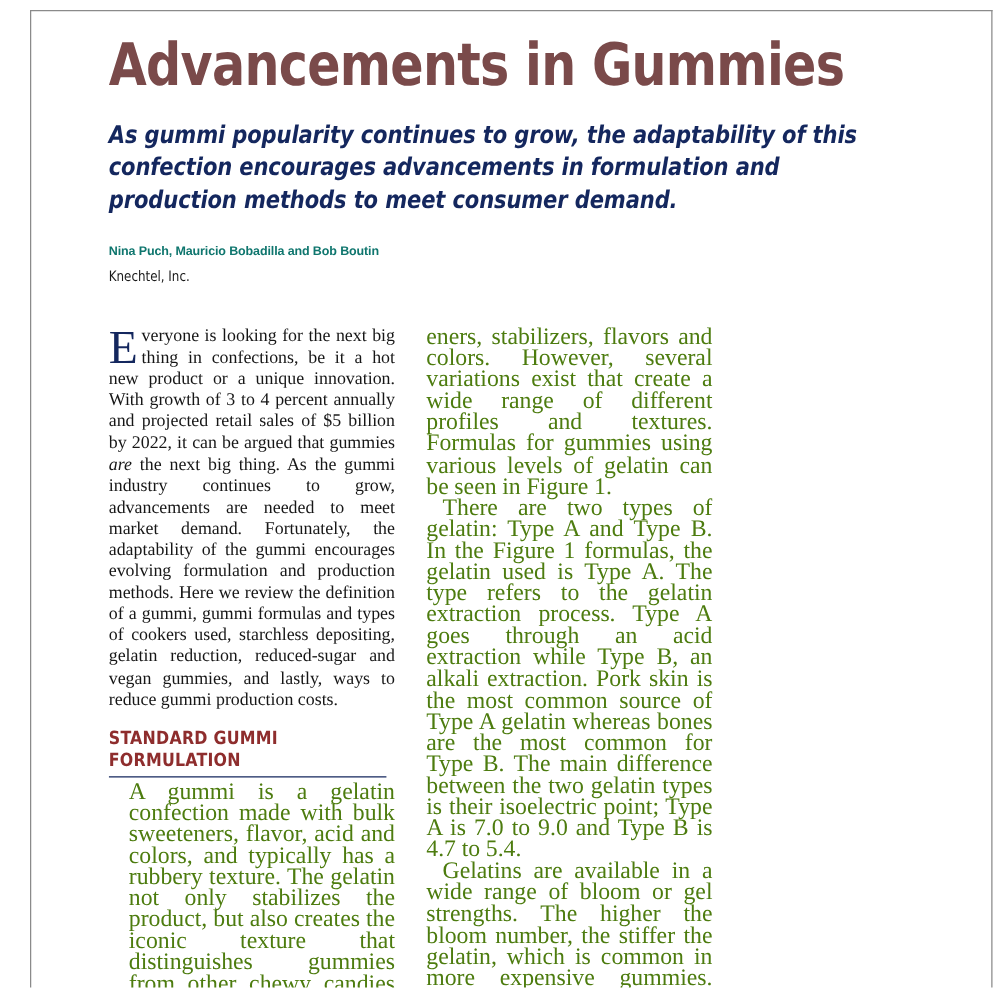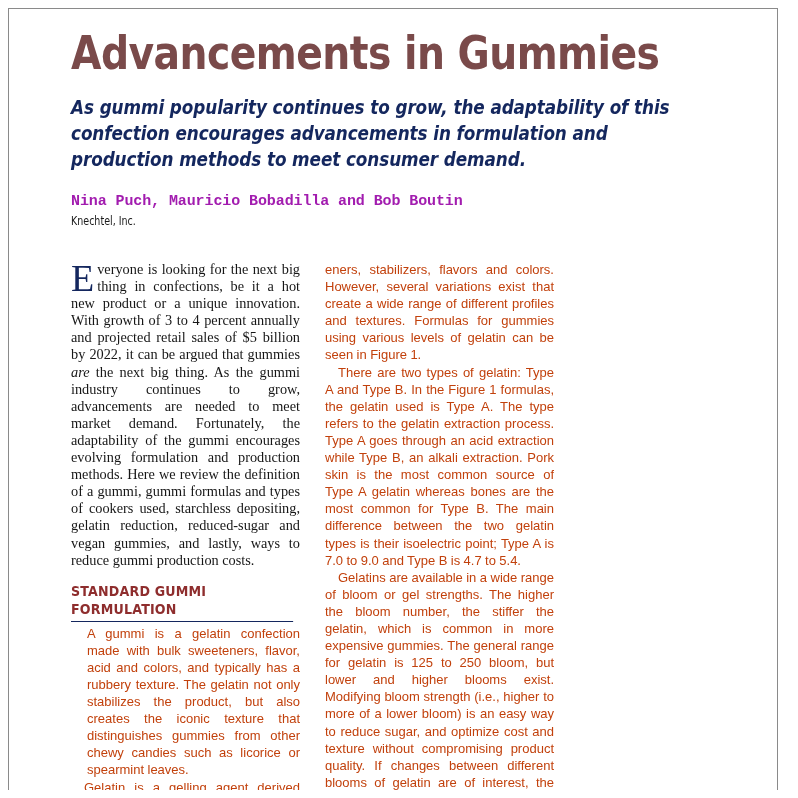--- a/index.html
+++ b/index.html
@@ -9,21 +9,21 @@
   }
   body {
     width: 798px;
     height: 798px;
     overflow: hidden;
     font-family: "Liberation Serif", serif;
   }
 
   #page {
     position: absolute;
-    left: 8px;
+    left: 24px;
     top: 8px;
     width: 770px;
     height: 782px;
     background: #ffffff;
     border-left: 1px solid #8a8a8a;
     border-top: 1px solid #8a8a8a;
     border-right: 1px solid #8a8a8a;
     box-sizing: border-box;
     overflow: hidden;
   }
@@ -65,25 +65,25 @@
     line-height: 26px;
     color: #14275e;
     margin: 16px 0 0 0;
     width: 648px;
     transform: scaleX(0.96);
     transform-origin: left top;
     letter-spacing: -0.1px;
   }
 
   .byline {
-    font-family: Liberation Mono, monospace;
-    font-weight: 700;
-    font-size: 15px;
+    font-family: Liberation Sans, sans-serif;
+    font-weight: 700;
+    font-size: 10px;
     line-height: 18px;
-    color: #a21caf;
+    color: #0f766e;
     margin: 20px 0 0 0;
     letter-spacing: -0.1px;
   }
 
   .affiliation {
     font-family: "DejaVu Sans Condensed", "Liberation Sans Narrow", "Liberation Sans", sans-serif;
     font-size: 11.5px;
     line-height: 14px;
     color: #1a1a1a;
     margin: 3px 0 0 0;
@@ -105,24 +105,24 @@
     top: 0;
     width: 229px;
     height: 540px;
     overflow: hidden;
   }
   .col-1 { left: 0px; }
   .col-2 { left: 254px; }
   .col-3 { left: 508px; width: 160px; }
 
   .body-p {
-    font-family: Liberation Sans, sans-serif;
-    font-size: 13px;
+    font-family: Liberation Serif, serif;
+    font-size: 19px;
     line-height: 17.1px;
-    color: #c2410c;
+    color: #4d7c0f;
     text-align: justify;
     margin: 0;
     text-indent: 13px;
     hyphens: manual;
     word-spacing: -0.2px;
   }
   .body-p.first { text-indent: 0; }
   .body-p + .body-p { margin-top: 0; }
 
   .dropcap-para {

